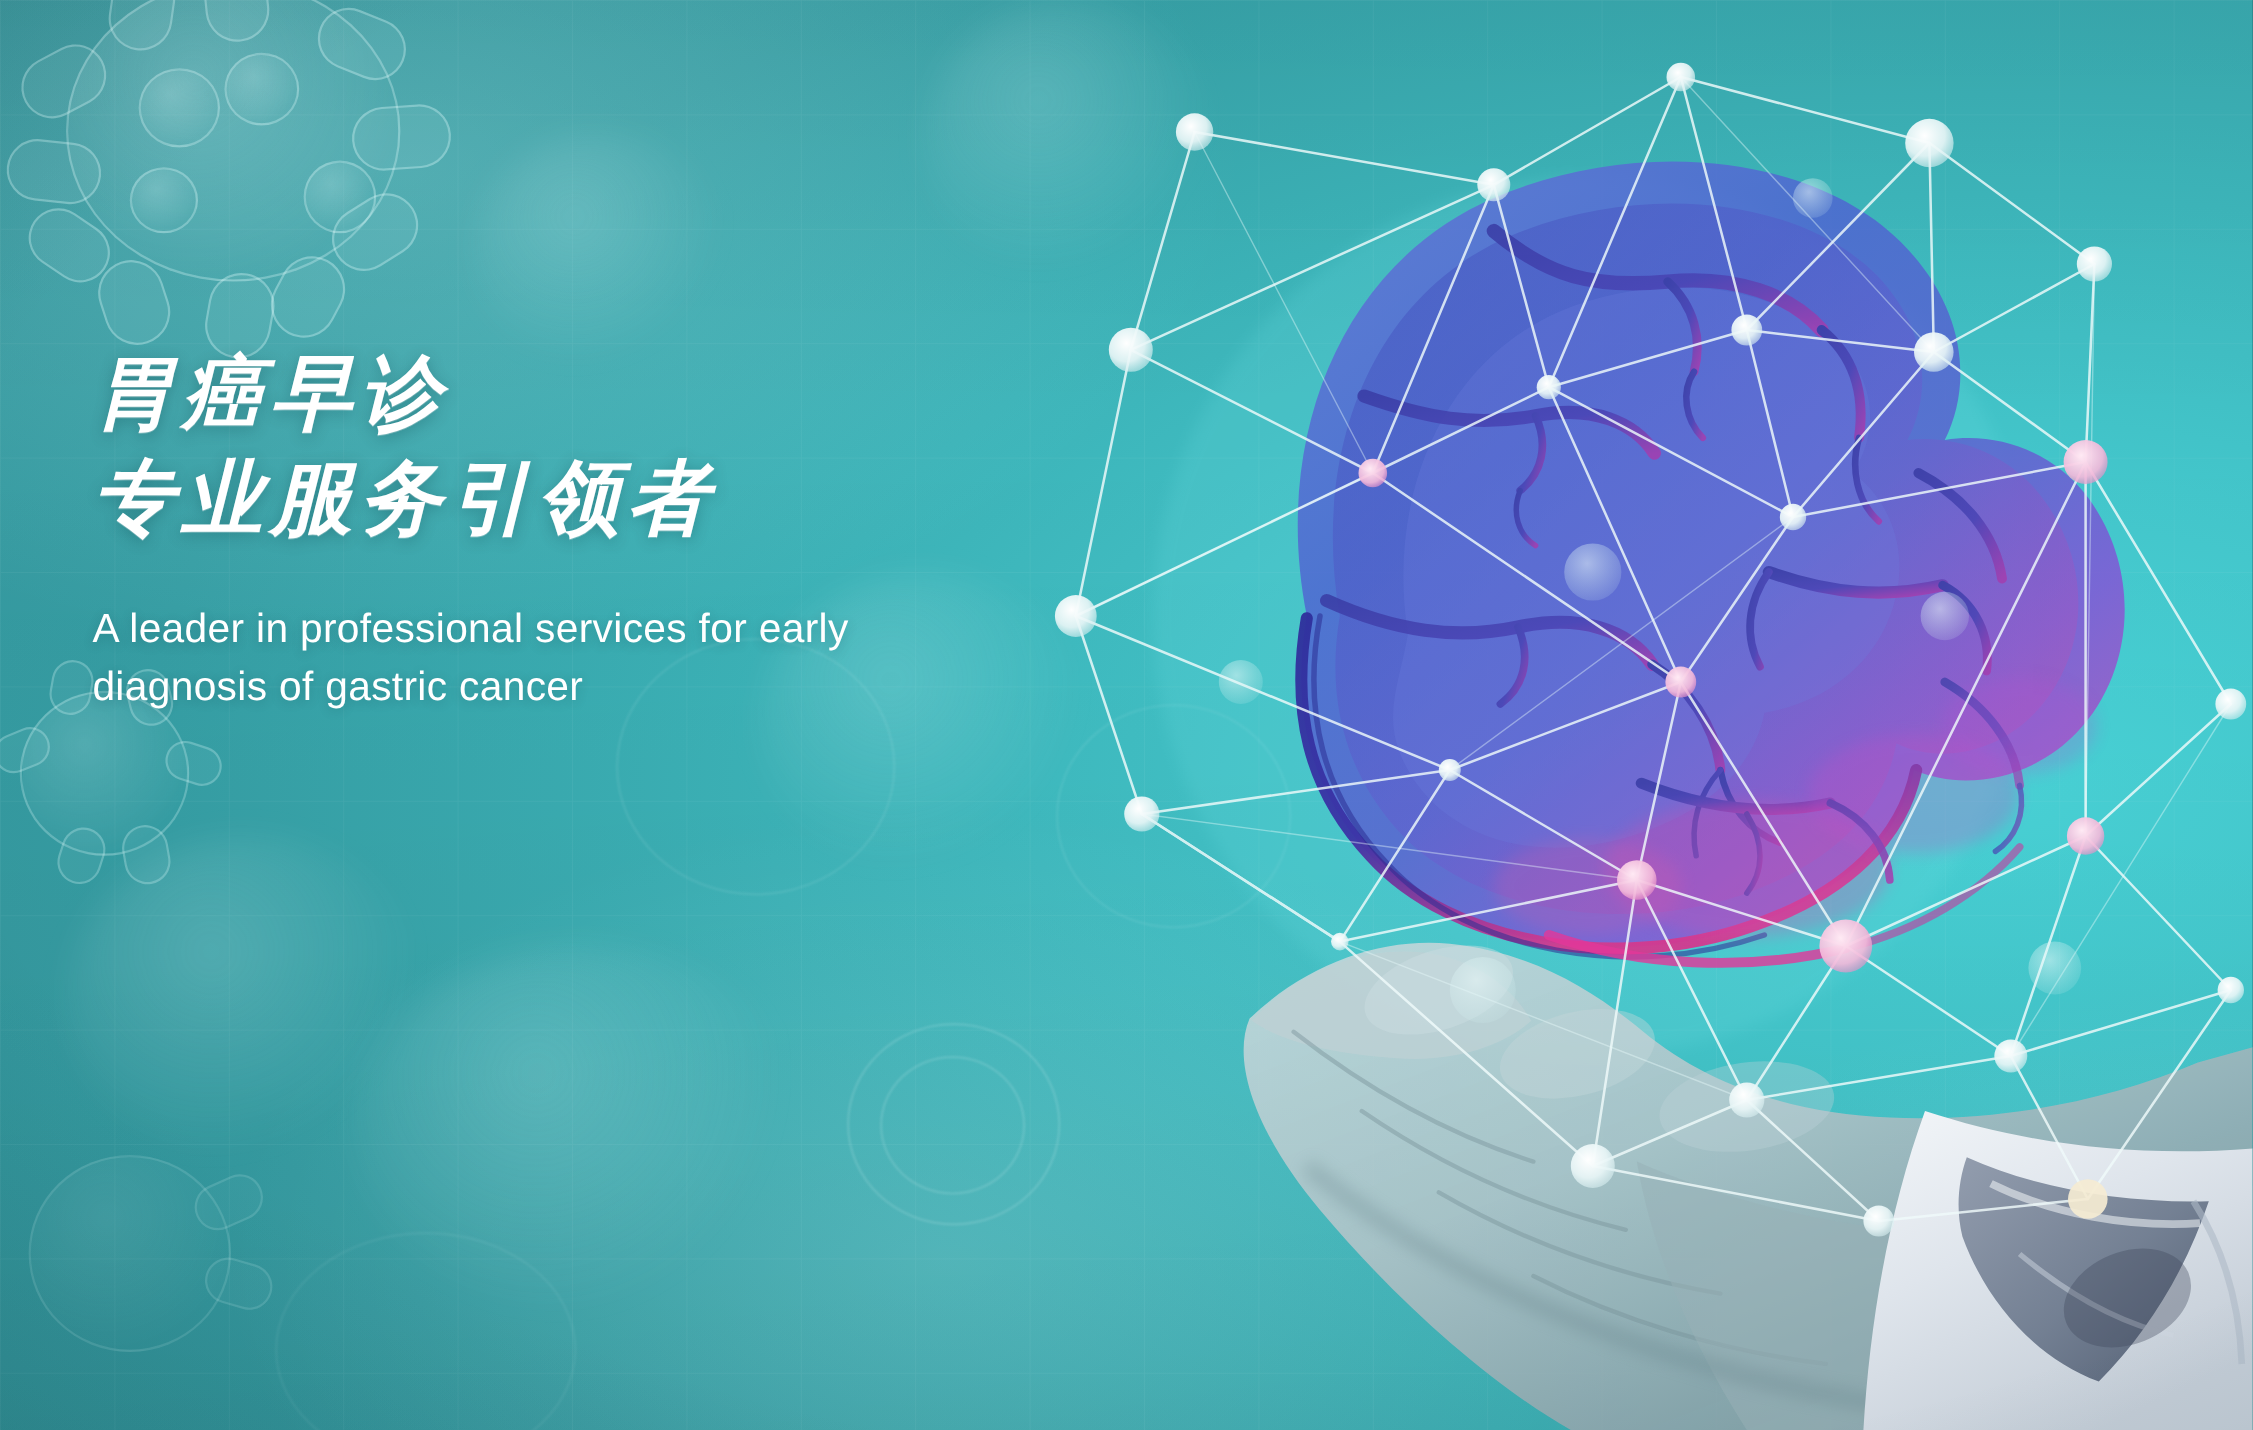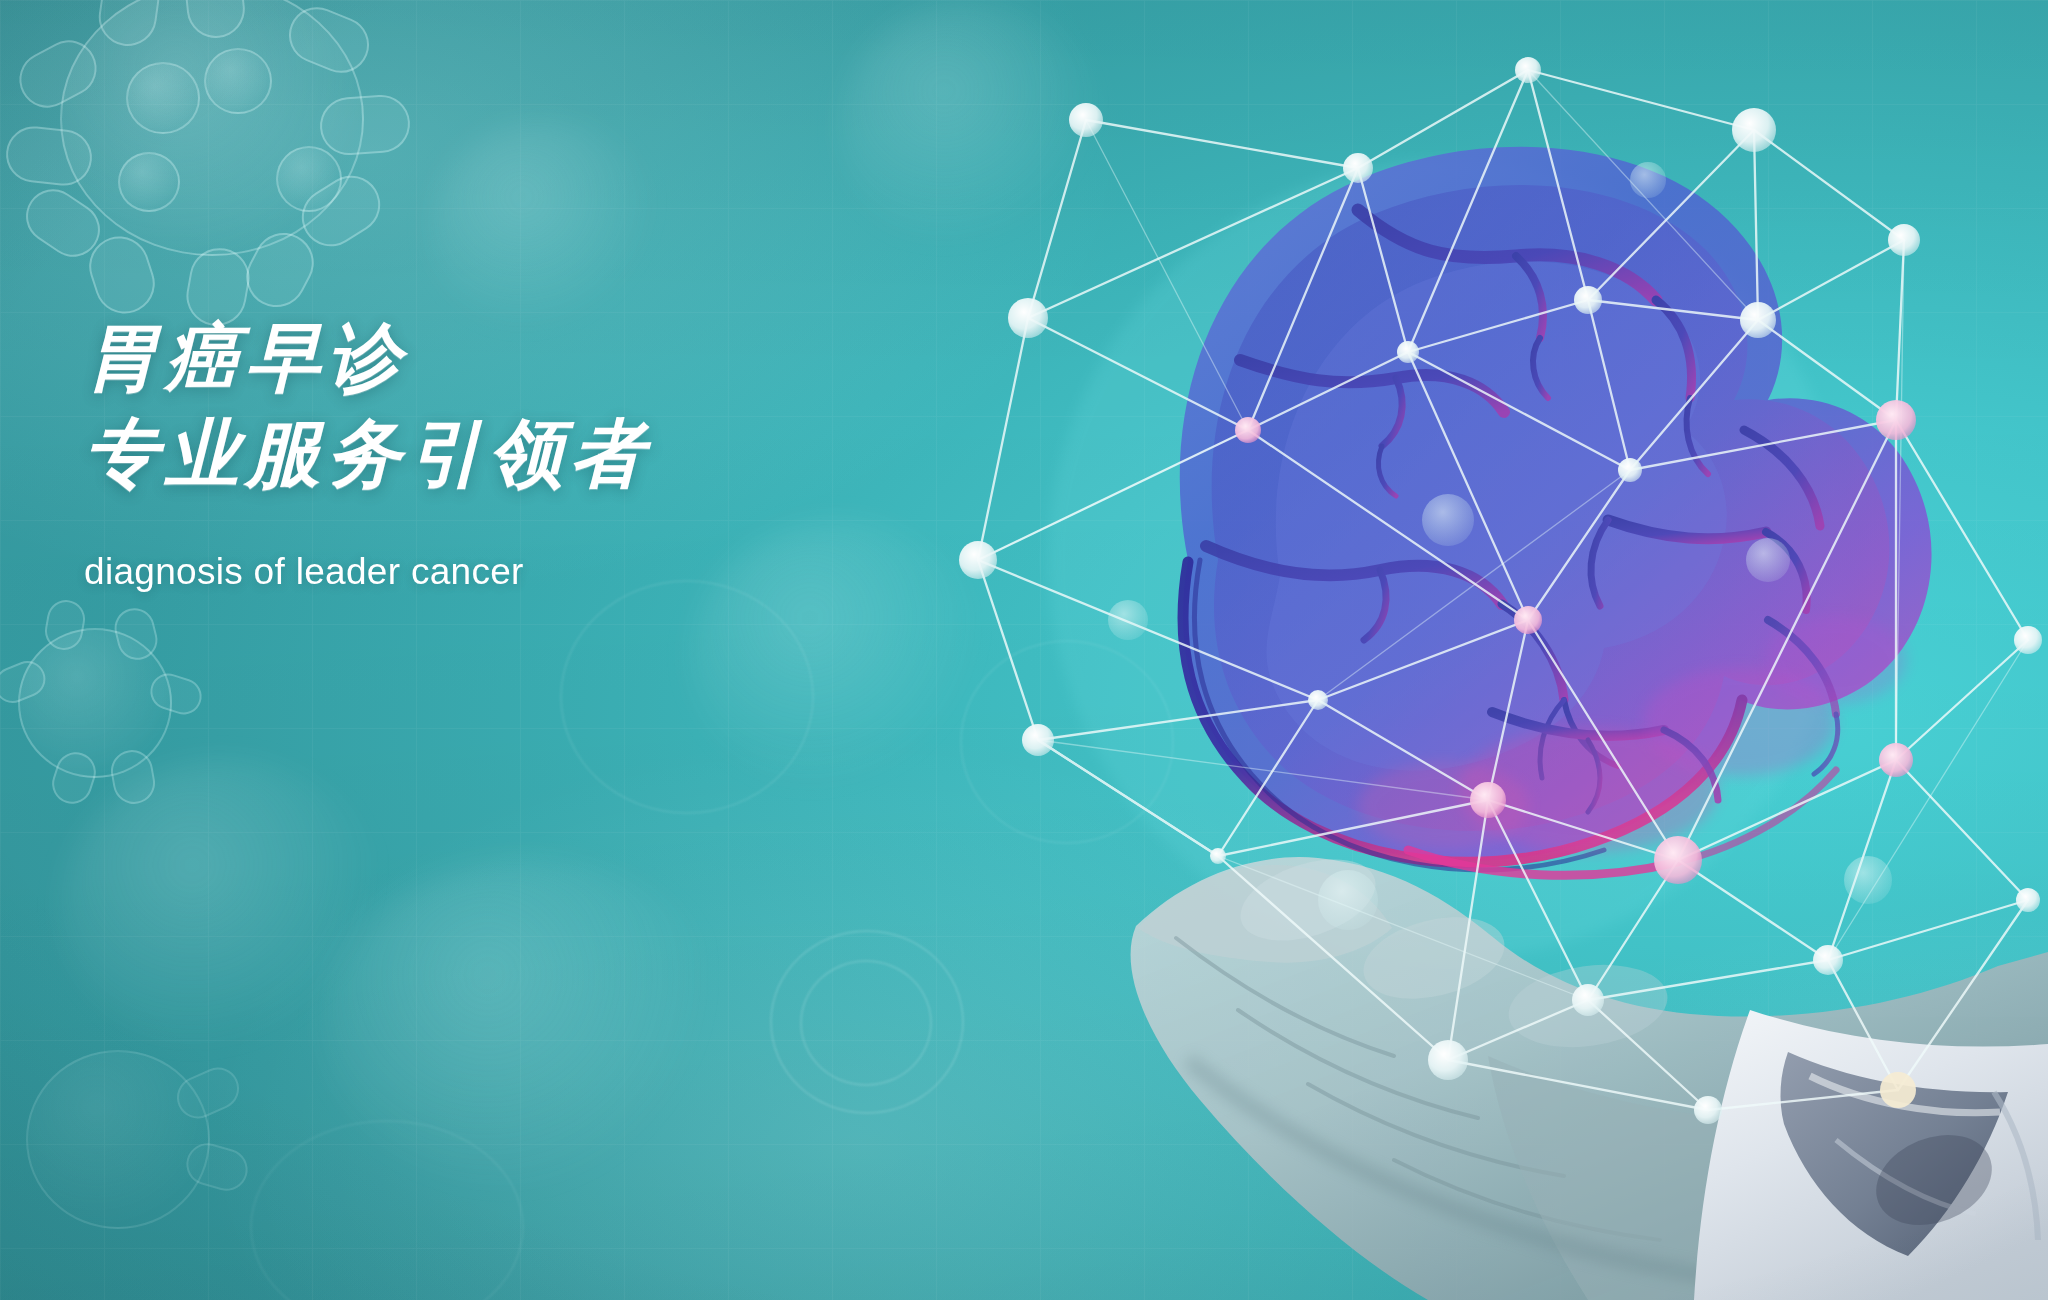--- a/index.html
+++ b/index.html
@@ -452,17 +452,18 @@
       </g>
     </svg>
   </div>
 
   <div class="bg-vignette"></div>
 
   <div class="textblock">
     <div class="cn-line l1">胃癌早诊</div>
     <div class="cn-line l2">专业服务引领者</div>
     <div class="en-block">
-      <div>diagnosis of leader cancer</div>
+      <div>A leader in professional services for early</div>
+      <div>diagnosis of gastric cancer</div>
     </div>
   </div>
 
 </div>
 
 </body></html>

